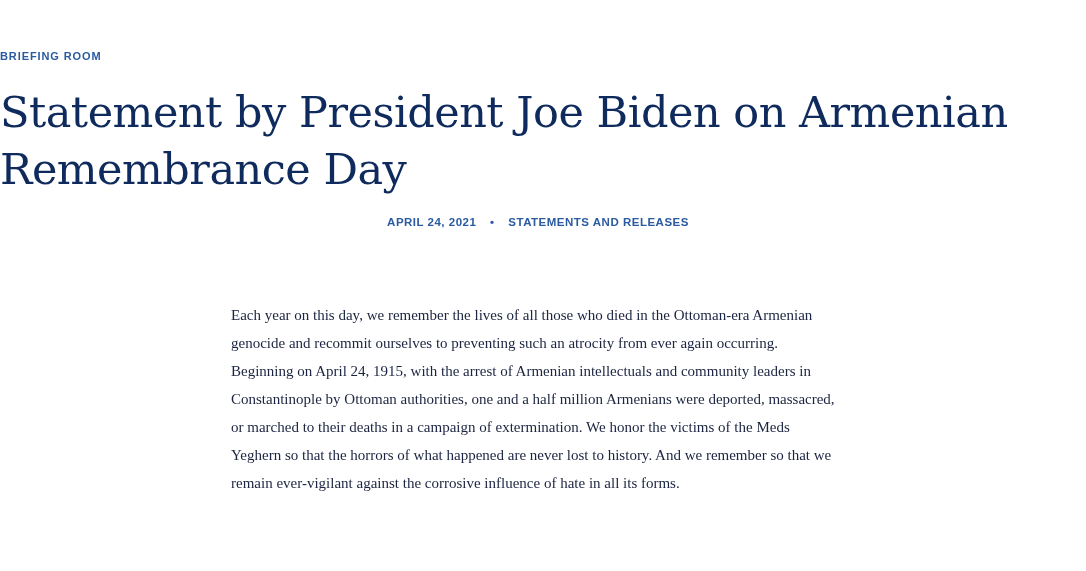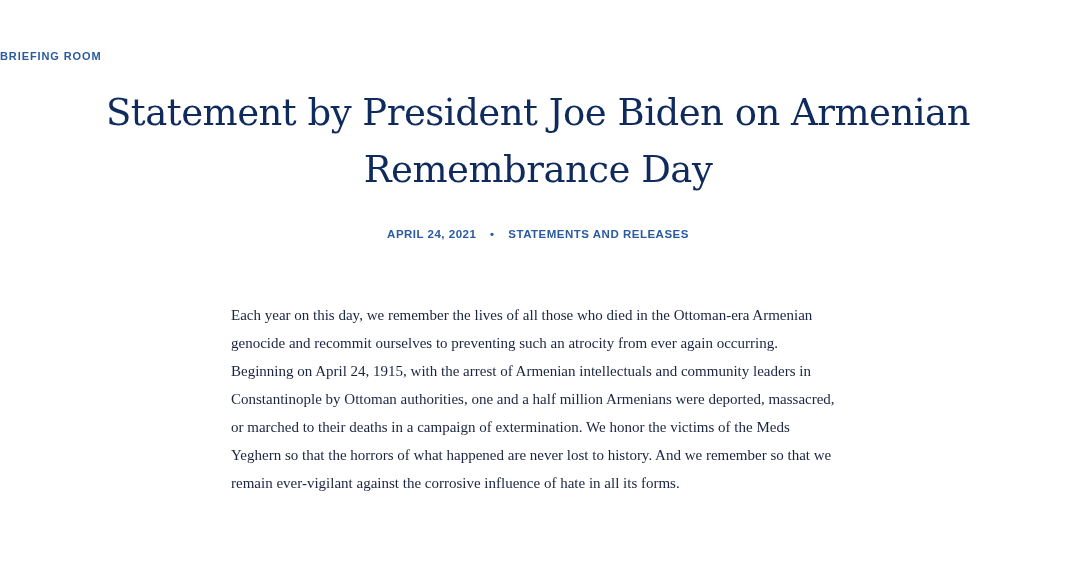--- a/index.html
+++ b/index.html
@@ -3,29 +3,29 @@
 <meta charset="utf-8">
 <style>
   html, body { margin: 0; padding: 0; background: #ffffff; }
   body { width: 1086px; height: 571px; overflow: hidden; position: relative; }
   .eyebrow {
     position: absolute; top: 50px; left: 0; width: 1076px; text-align: left;
     font-family: "Liberation Sans", sans-serif; font-size: 11px; letter-spacing: 0.9px;
     color: #2a5aa0; font-weight: 700; text-decoration: none;
   }
   .title {
-    position: absolute; top: 84px; left: 0; width: 1076px; text-align: center;
+    position: absolute; top: 84px; left: 0; width: 1076px; text-align: left;
     margin: 0;
     font-family: "DejaVu Serif", serif; font-weight: normal;
-    font-size: 37px; line-height: 57px; color: #0f2a5c; letter-spacing: -0.5px;
+    font-size: 43px; line-height: 57px; color: #0f2a5c; letter-spacing: -0.5px;
   }
   .meta {
     position: absolute; top: 216px; left: 0; width: 1076px; text-align: center;
     font-family: "Liberation Sans", sans-serif; font-size: 11.5px; font-weight: 700;
-    letter-spacing: 0.5px; color: #2a5aa0; margin-top: 12px;
+    letter-spacing: 0.5px; color: #2a5aa0;
   }
   .meta .sep { display: inline-block; margin: 0 10px; color: #2a5aa0; }
   .meta a { color: #2a5aa0; text-decoration: none; }
   .body {
     position: absolute; top: 300px; left: 230px; width: 612px;
     font-family: Liberation Serif, serif; font-size: 15px; line-height: 28px;
     color: #1b2440; margin: 1px;
   }
 </style>
 </head>

